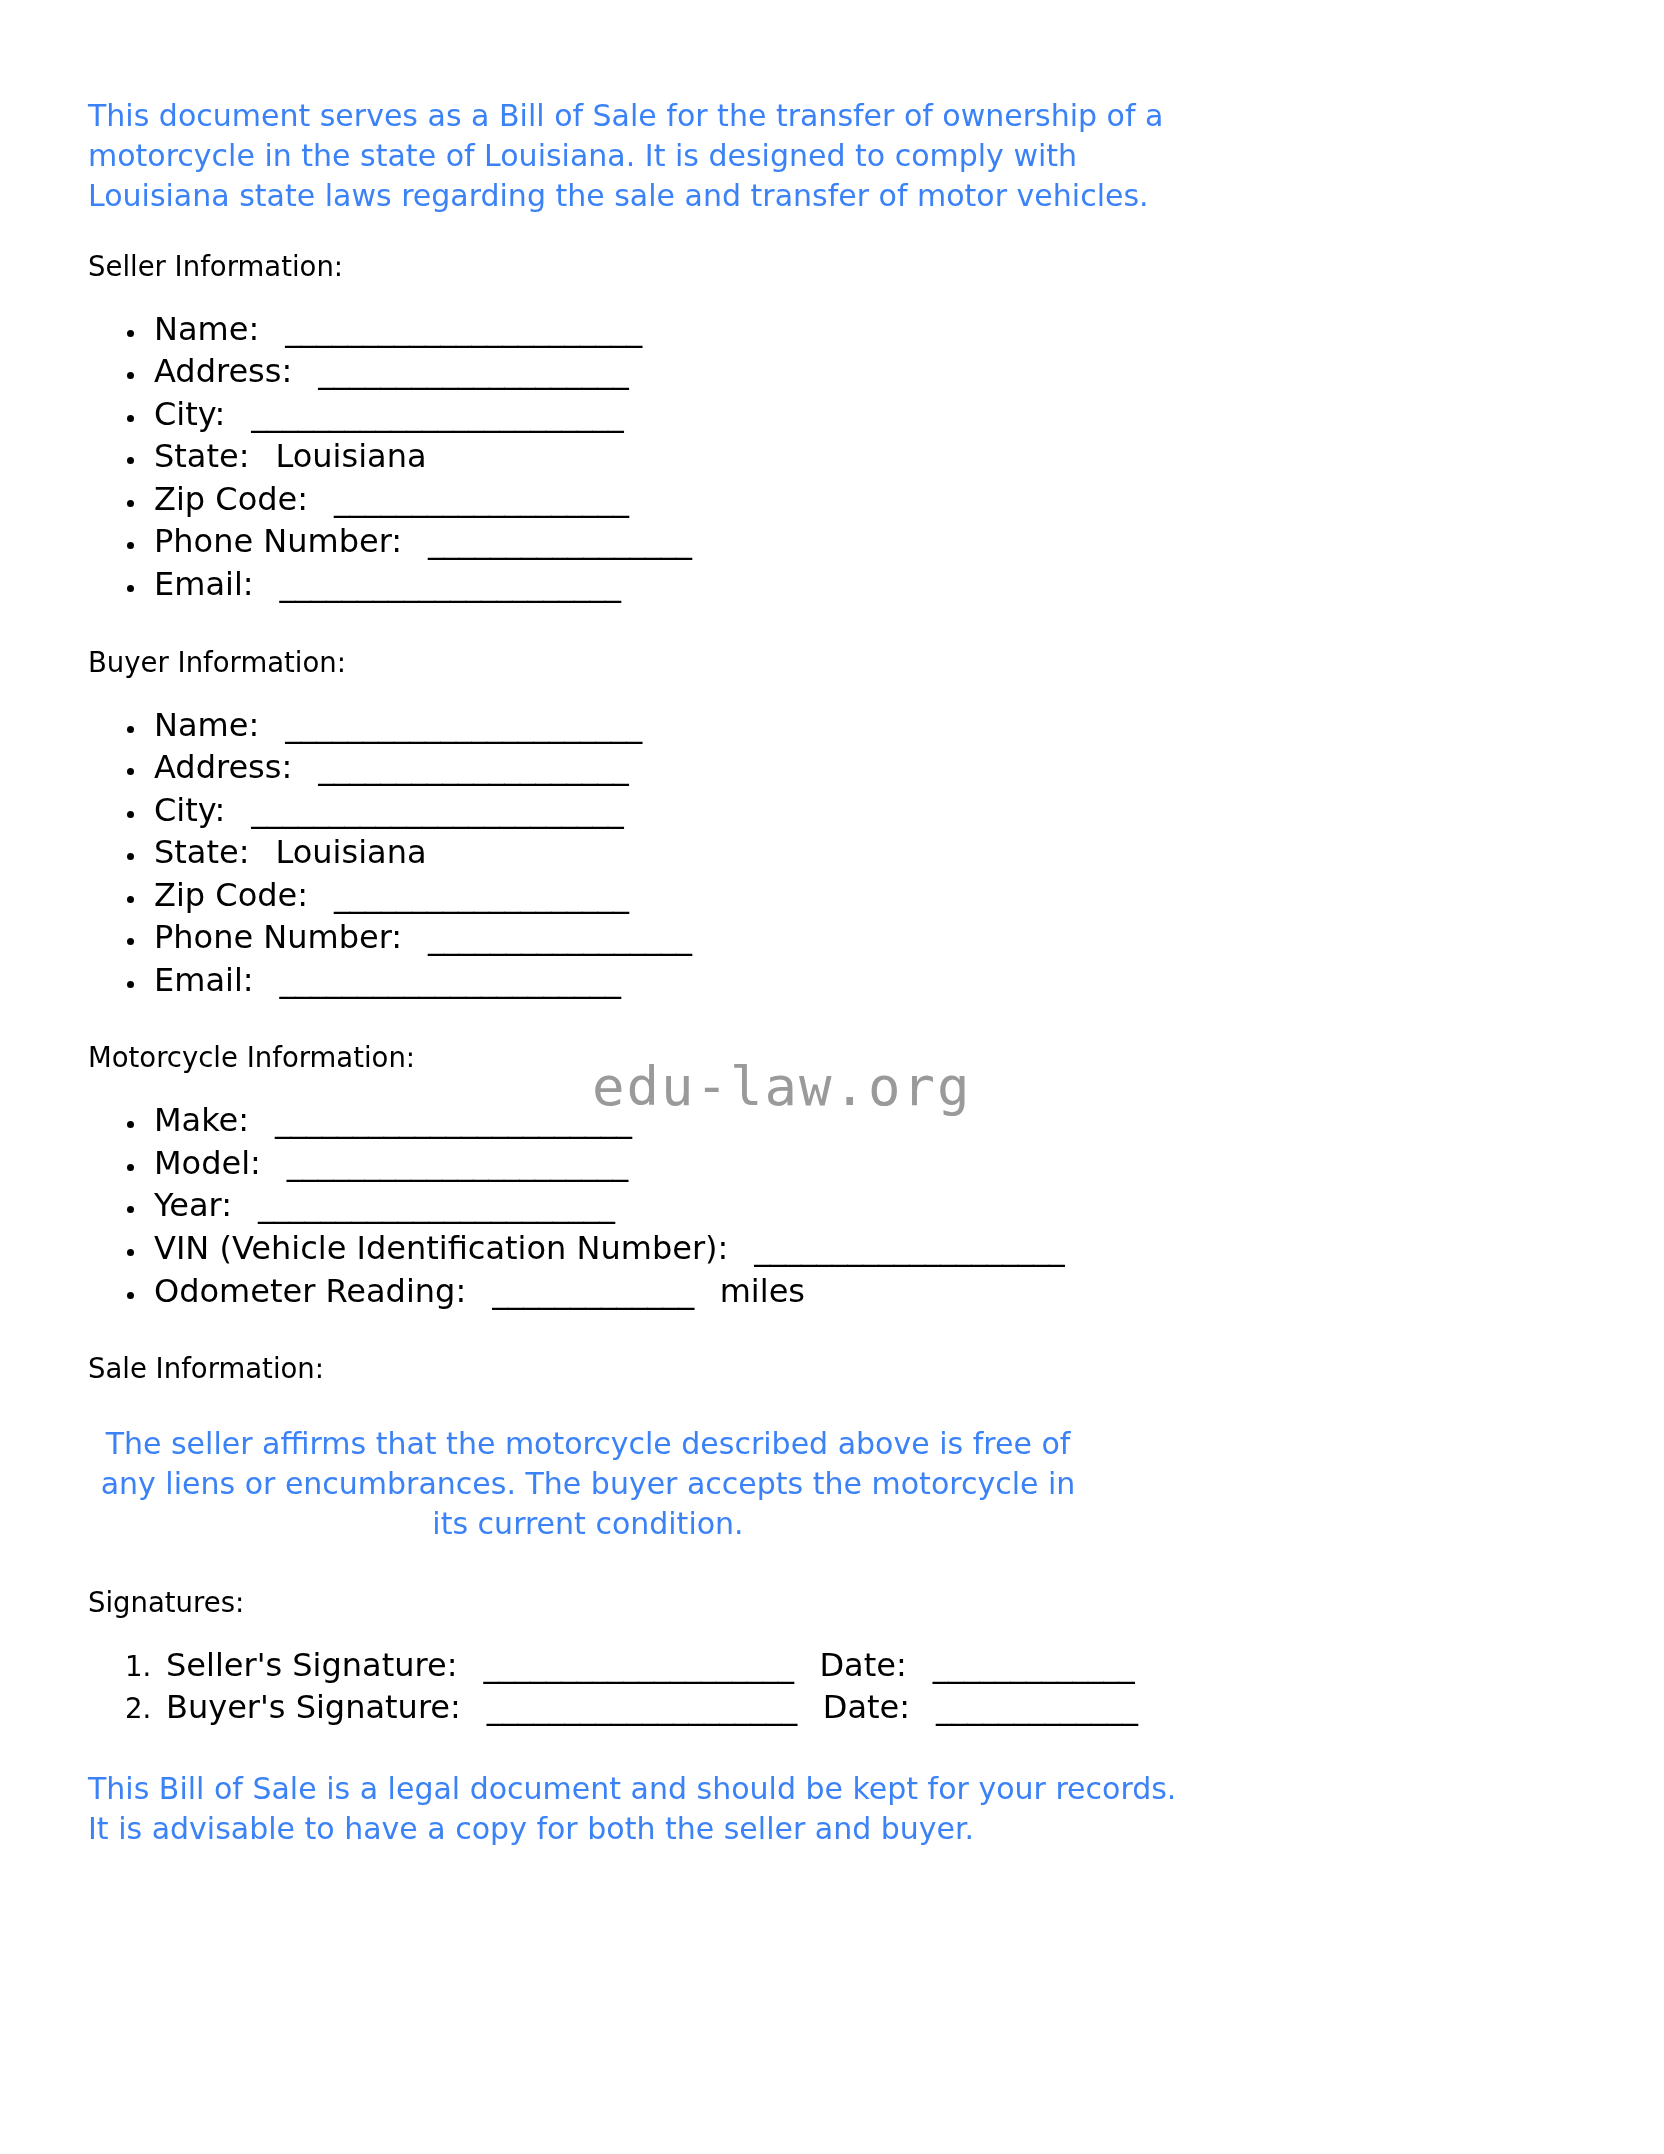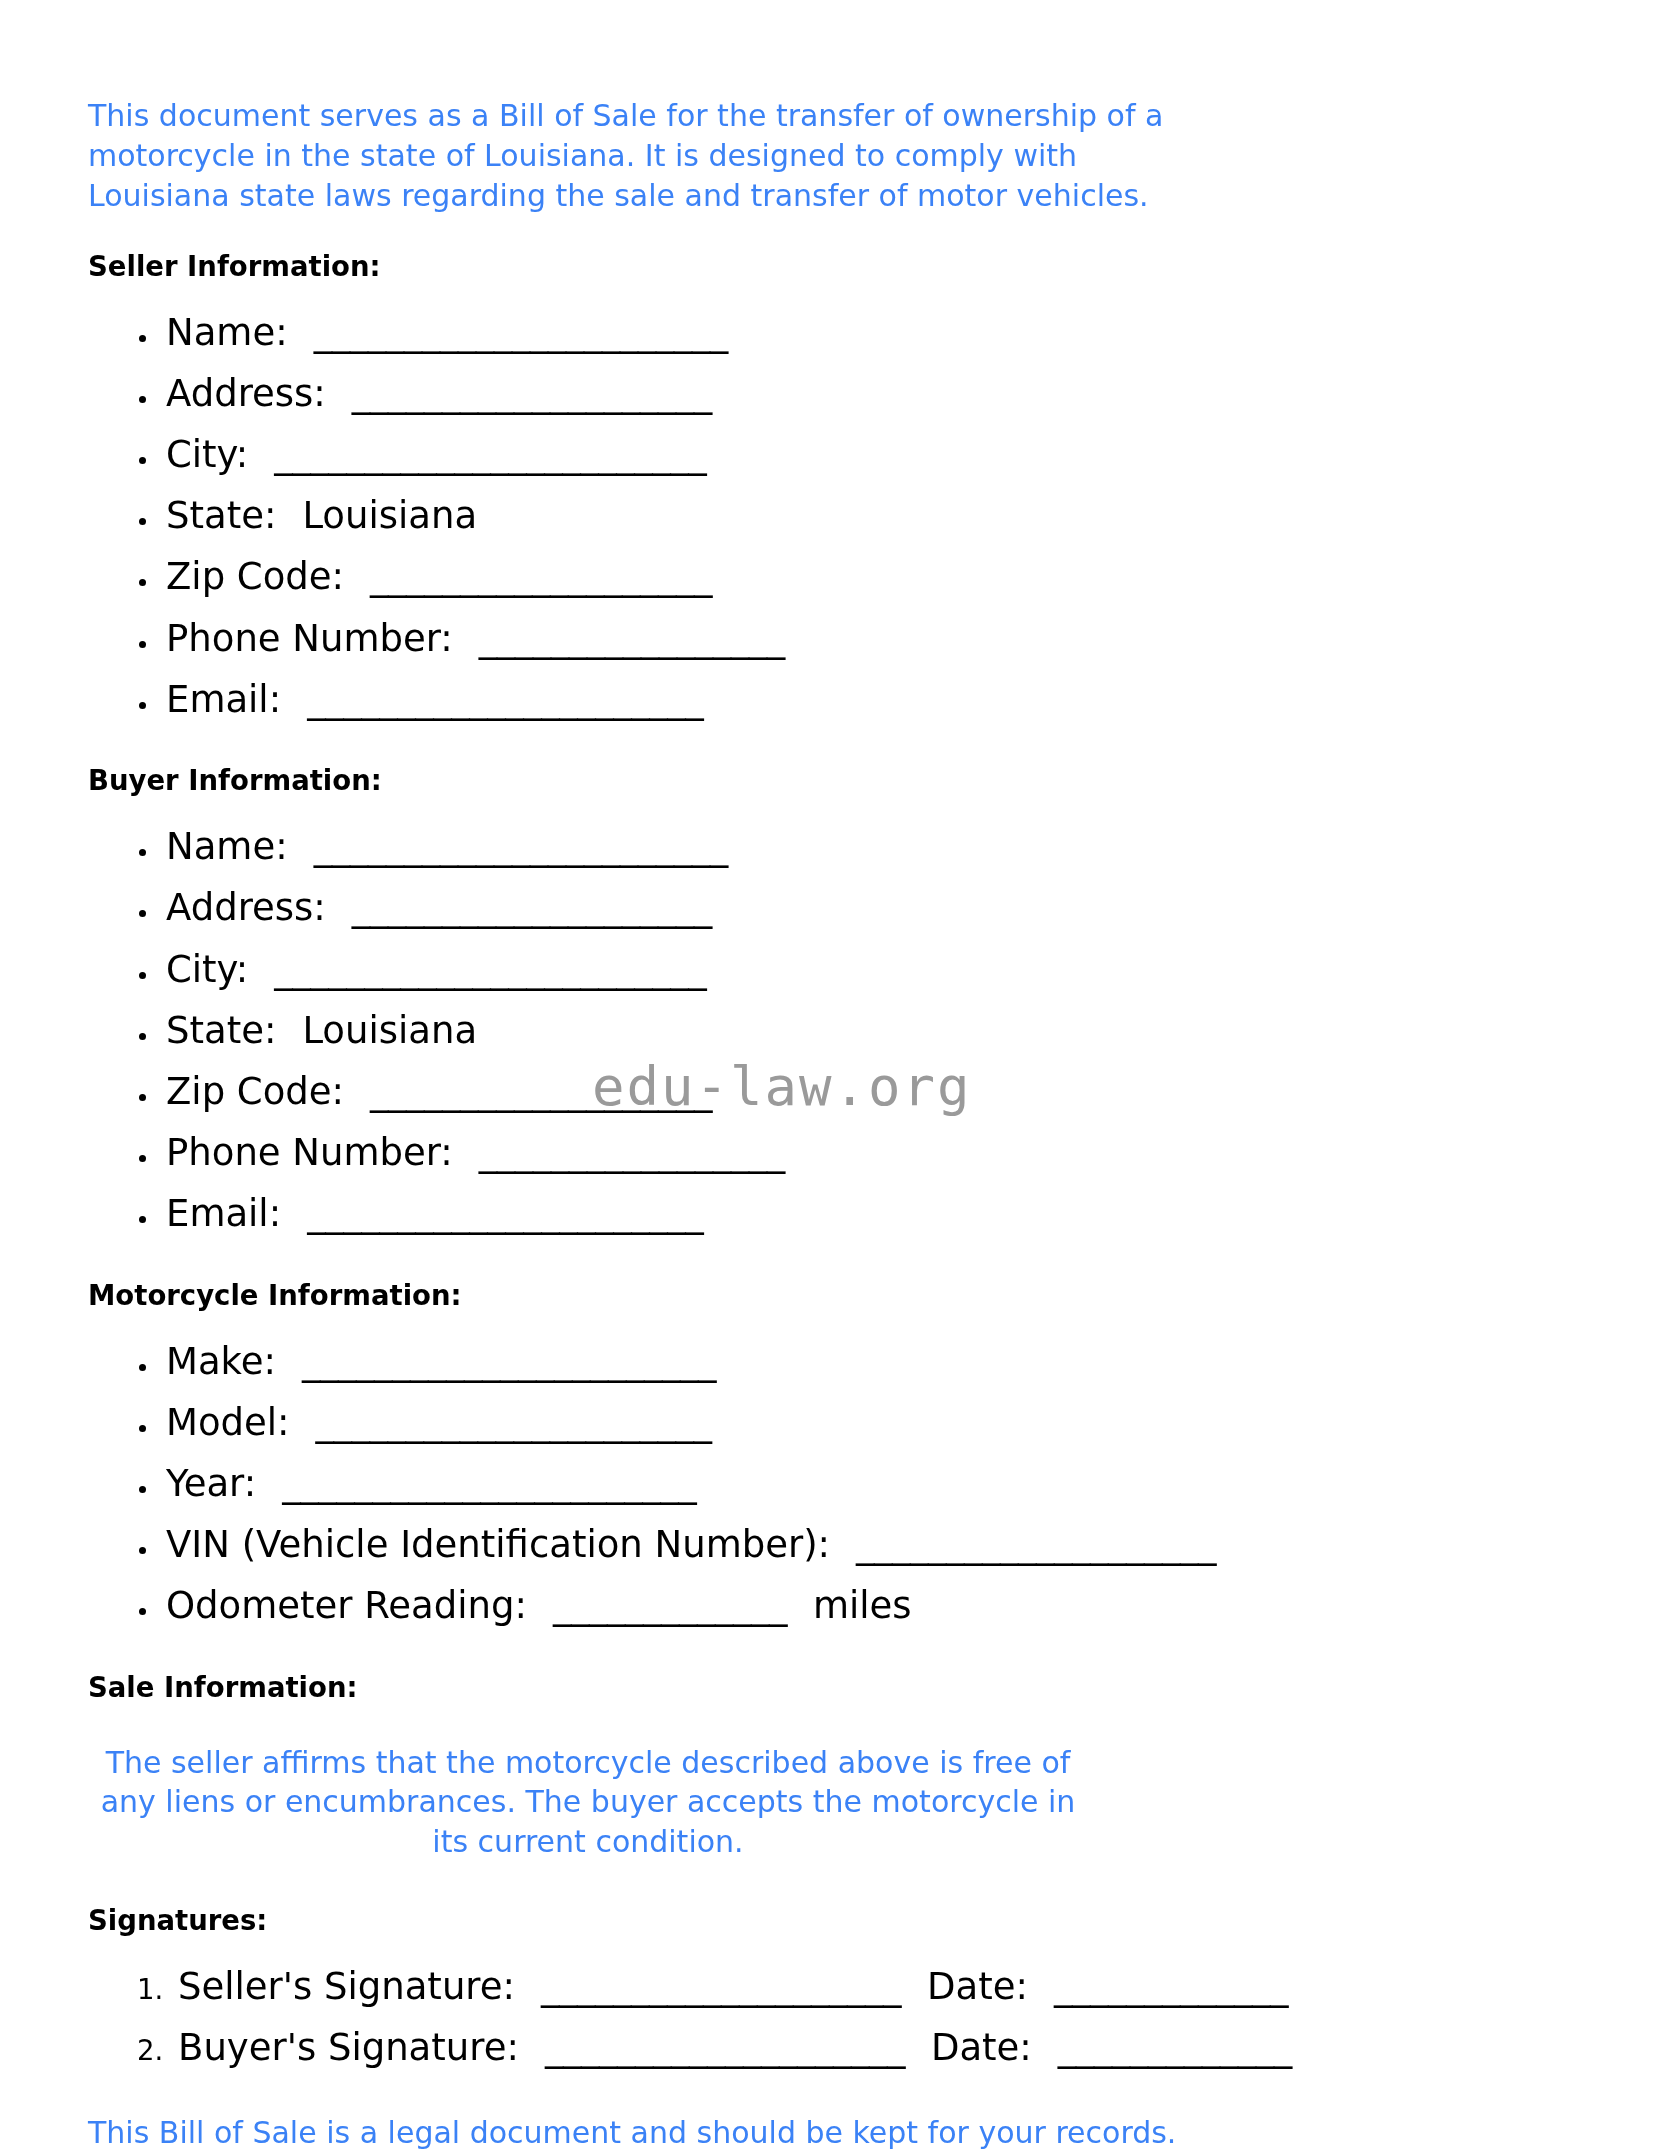--- a/index.html
+++ b/index.html
@@ -56,38 +56,38 @@
     max-width: 1090px;
     color: #3b82f6;
   }
   .para.intro { max-width: 1090px; }
   .para.affirm { margin-top: 40px; margin-bottom: 42px; max-width: 1000px; text-align: center;}
   .para.closing { margin-top: 19px; max-width: 1090px; }
 
   
   .section-head {
     font-size: 27.5px;
-    font-weight: bold;
+    font-weight: normal;
     margin: 0 0 26px 0;
     color: #000;
   }
 
   
   ul.field-list, ol.sig-list {
     margin: 0 0 40px 0;
     padding-left: 60px;
   }
   ul.field-list { list-style-type: disc; }
   ol.sig-list { list-style-type: decimal; padding-left: 72px; }
 
   ul.field-list li, ol.sig-list li {
-    font-size: 37px;
+    font-size: 32px;
     line-height: 1.33;
     padding-left: 6px;
-    margin: 12px;
+    margin: 0;
     white-space: nowrap;
   }
   ul.field-list li::marker { font-size: 24px; }
   ol.sig-list li::marker { font-size: 27.5px; }
 
   
   .blank {
     font-family: "DejaVu Sans", sans-serif;
     letter-spacing: -0.5px;
   }

